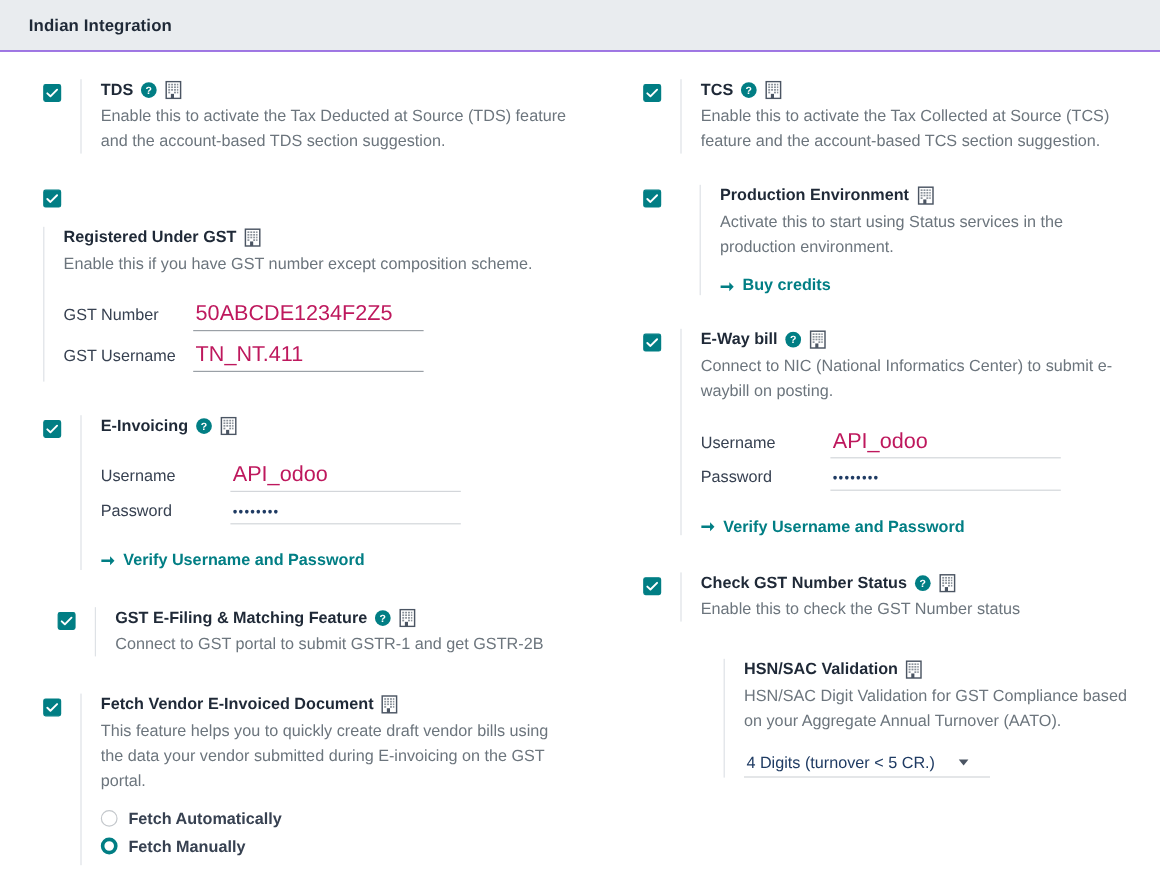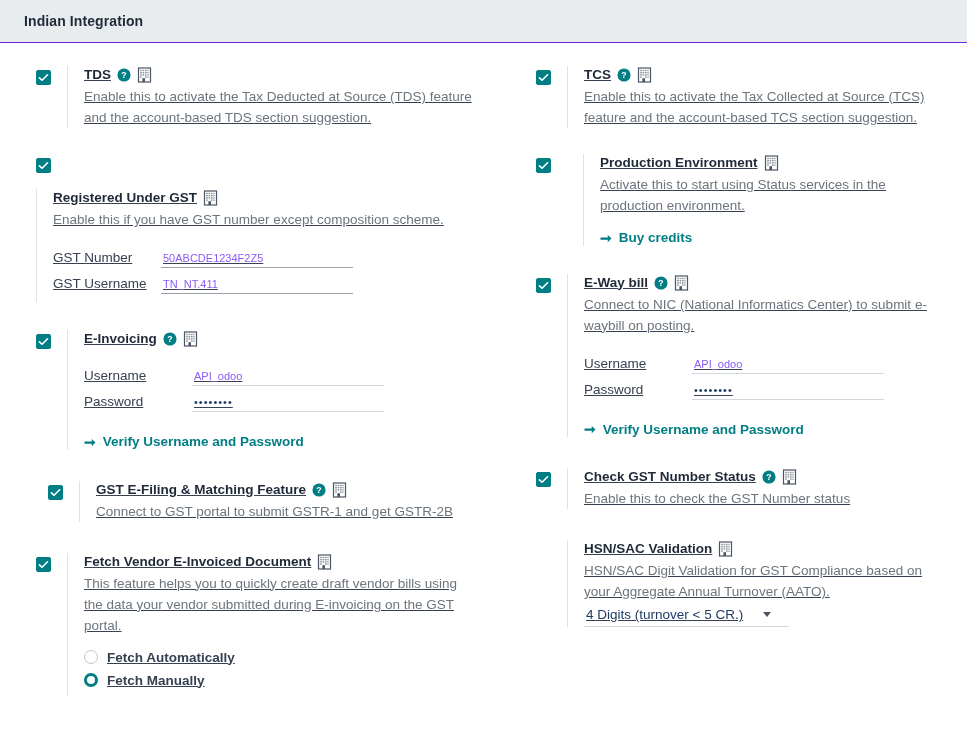--- a/index.html
+++ b/index.html
@@ -30,21 +30,20 @@
   .section-header-title {
     font-size: 14px;
     font-weight: bold;
     color: #1f2937;
     letter-spacing: .1px;
   }
 
   
   .settings-body {
     padding: 14px 0 0 0;
-    text-decoration: underline;
   }
   .settings-grid {
     display: grid;
     grid-template-columns: 500px 467px;
   }
   .col {
     display: block;
   }
 
   
@@ -133,22 +132,22 @@
     color: #374151;
     font-size: 13.5px;
   }
   .field-input {
     flex: 0 0 auto;
     width: 188px;
     border: none;
     border-bottom: 1px solid #9aa0a6;
     background: transparent;
     font-family: "Liberation Sans", sans-serif;
-    font-size: 11px;
-    color: #8b5cf6;
+    font-size: 18px;
+    color: #be185d;
     padding: 1px 2px 3px 2px;
     outline: none;
   }
   .field-input.light-rule { border-bottom: 1px solid #d3d6da; }
 
   .pwd-dots {
     letter-spacing: 1px;
     font-size: 11px;
     color: #1f3b63;
   }
@@ -196,21 +195,21 @@
     background: #ffffff;
   }
   .radio-label {
     font-size: 13.5px;
     font-weight: bold;
     color: #374151;
   }
 
   
   .select-wrap {
-    margin-top: 4px;
+    margin-top: 16px;
     position: relative;
     width: 205px;
   }
   .select-box {
     width: 205px;
     border: none;
     border-bottom: 1px solid #d3d6da;
     background: transparent;
     font-family: "Liberation Sans", sans-serif;
     font-size: 13.5px;
@@ -685,21 +684,21 @@
                     <rect x="10.4" y="9.4" width="1.2" height="1.4"></rect>
                   </g>
                   <rect x="5.4" y="11.2" width="2.6" height="3.8" fill="#4b5563"></rect>
                 </svg>
             </span>
           </div>
           <div class="setting-desc wide">Enable this to check the GST Number status</div>
         </div>
       </div>
 
-      <div class="setting no-box" style="padding-top:22px;">
+      <div class="setting no-box" style="padding-top:22px;gap:36px;">
         <div class="cb-cell"></div>
         <div class="setting-content">
           <div class="setting-title">
             <span class="label-text">HSN/SAC Validation</span>
             <span class="company-icon">
               <svg width="15" height="16" viewBox="0 0 15 16">
                   <rect x="1.5" y="1" width="12" height="14" fill="#ffffff" stroke="#4b5563" stroke-width="1.2"></rect>
                   <g fill="#8a9199">
                     <rect x="3.2" y="2.8" width="1.6" height="1.4"></rect>
                     <rect x="5.6" y="2.8" width="1.6" height="1.4"></rect>

